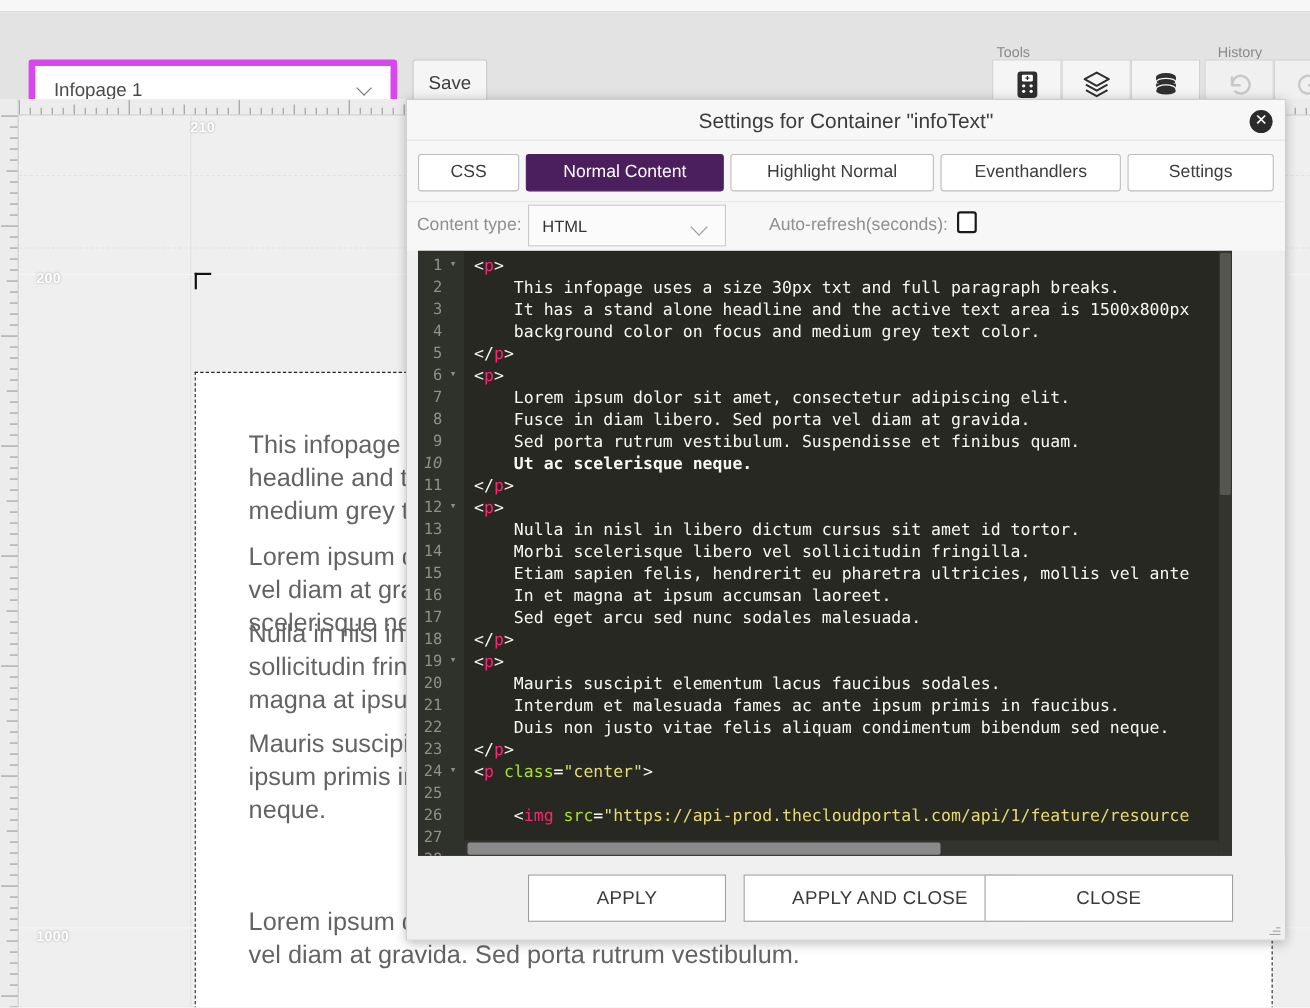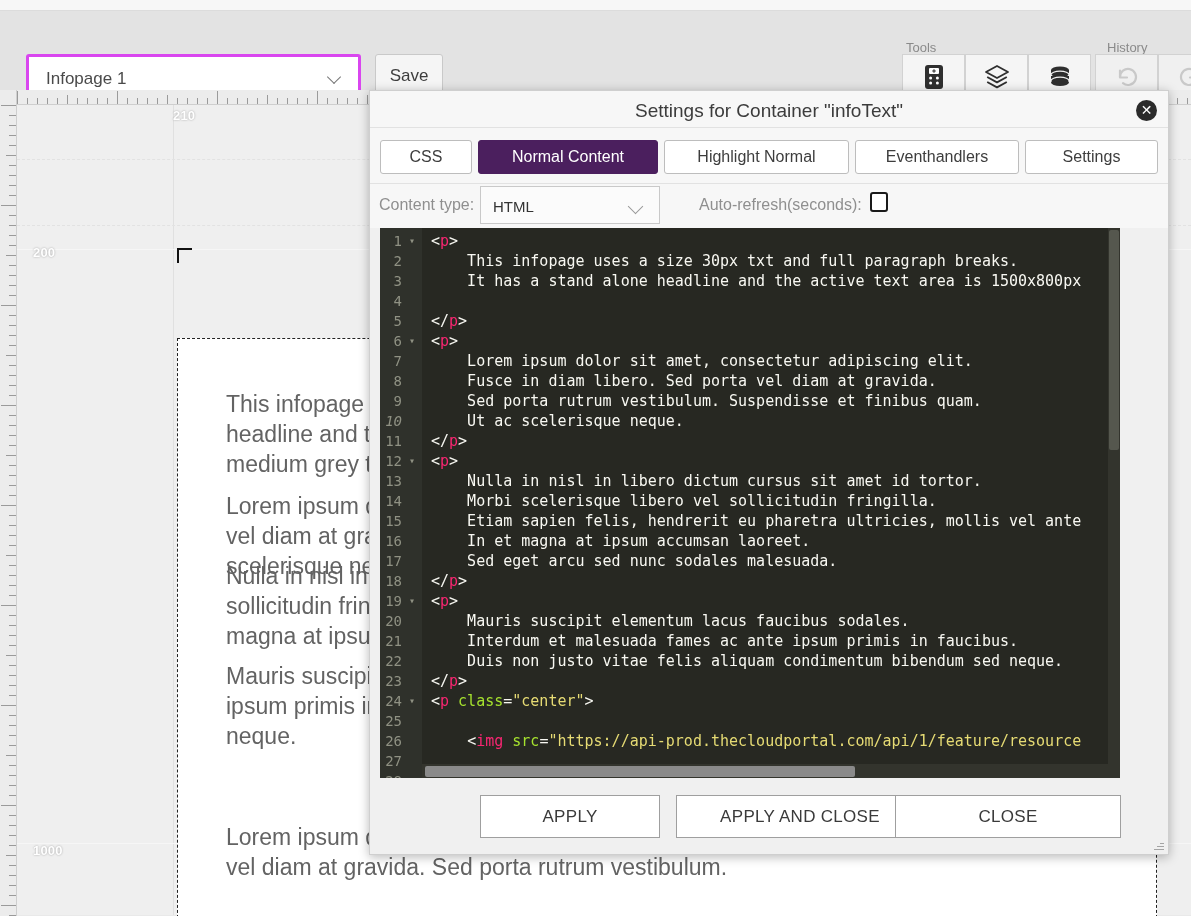--- a/index.html
+++ b/index.html
@@ -16,21 +16,21 @@
     background:#f7f7f7;border-bottom:1px solid #dcdcdc;
   }
 
   
   #toolbar{
     position:absolute;left:0;top:11px;width:1191px;height:79px;
     background:#e3e3e3;
   }
   #page-select{
     position:absolute;left:26px;top:43px;width:335px;height:44px;
-    background:#fff;border:3px solid #d946ef;border-radius:3px;
+    background:#fff;border:6px solid #d946ef;border-radius:3px;
     box-sizing:border-box;
   }
   #page-select .label{
     position:absolute;left:17px;top:12px;font-size:17px;color:#4a4a4a;
   }
   #page-select .chev{
     position:absolute;right:16px;top:13px;width:14px;height:14px;
   }
   #page-select .chev:before{
     content:"";position:absolute;left:1px;top:2px;width:9px;height:9px;
@@ -660,26 +660,27 @@
         <div class="fold" style="top: 463px;">▾</div>
         <div class="ln" style="top: 483px;">25</div>
         <div class="ln" style="top: 503px;">26</div>
         <div class="ln" style="top: 523px;">27</div>
         <div class="ln" style="top: 543px;">28</div>
       </div>
     <div id="code">
         <div class="cl" style="top: 3px;"><span class="punc">&lt;</span><span class="tag">p</span><span class="punc">&gt;</span></div>
         <div class="cl" style="top: 23px;">    This infopage uses a size 30px txt and full paragraph breaks.</div>
         <div class="cl" style="top: 43px;">    It has a stand alone headline and the active text area is 1500x800px</div>
+        <div class="cl" style="top: 63px;">    background color on focus and medium grey text color.</div>
         <div class="cl" style="top: 83px;"><span class="punc">&lt;/</span><span class="tag">p</span><span class="punc">&gt;</span></div>
         <div class="cl" style="top: 103px;"><span class="punc">&lt;</span><span class="tag">p</span><span class="punc">&gt;</span></div>
         <div class="cl" style="top: 123px;">    Lorem ipsum dolor sit amet, consectetur adipiscing elit.</div>
         <div class="cl" style="top: 143px;">    Fusce in diam libero. Sed porta vel diam at gravida.</div>
         <div class="cl" style="top: 163px;">    Sed porta rutrum vestibulum. Suspendisse et finibus quam.</div>
-        <div class="cl" style="top: 183px;">    Ut ac scelerisque neque.</div>
+        <div class="cl" style="top: 183px; font-weight: bold;">    Ut ac scelerisque neque.</div>
         <div class="cl" style="top: 203px;"><span class="punc">&lt;/</span><span class="tag">p</span><span class="punc">&gt;</span></div>
         <div class="cl" style="top: 223px;"><span class="punc">&lt;</span><span class="tag">p</span><span class="punc">&gt;</span></div>
         <div class="cl" style="top: 243px;">    Nulla in nisl in libero dictum cursus sit amet id tortor.</div>
         <div class="cl" style="top: 263px;">    Morbi scelerisque libero vel sollicitudin fringilla.</div>
         <div class="cl" style="top: 283px;">    Etiam sapien felis, hendrerit eu pharetra ultricies, mollis vel ante</div>
         <div class="cl" style="top: 303px;">    In et magna at ipsum accumsan laoreet.</div>
         <div class="cl" style="top: 323px;">    Sed eget arcu sed nunc sodales malesuada.</div>
         <div class="cl" style="top: 343px;"><span class="punc">&lt;/</span><span class="tag">p</span><span class="punc">&gt;</span></div>
         <div class="cl" style="top: 363px;"><span class="punc">&lt;</span><span class="tag">p</span><span class="punc">&gt;</span></div>
         <div class="cl" style="top: 383px;">    Mauris suscipit elementum lacus faucibus sodales.</div>

